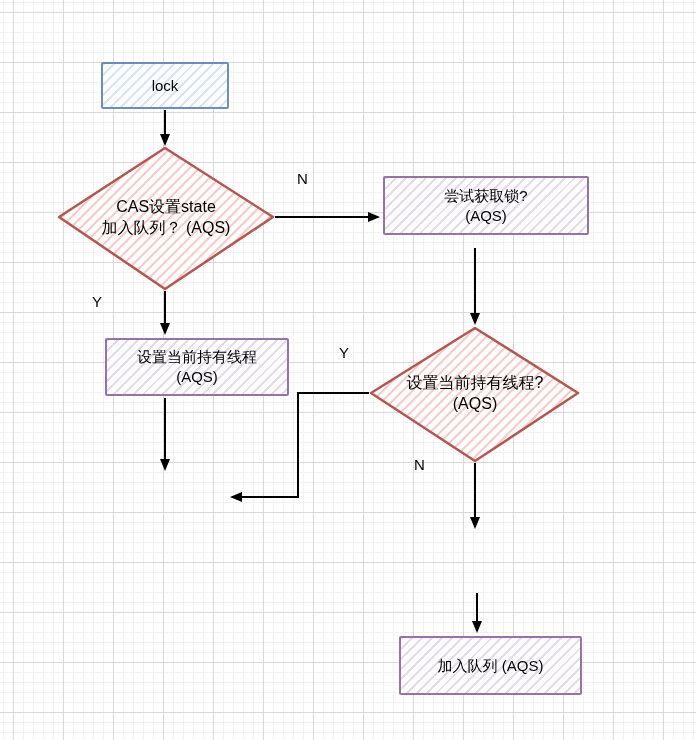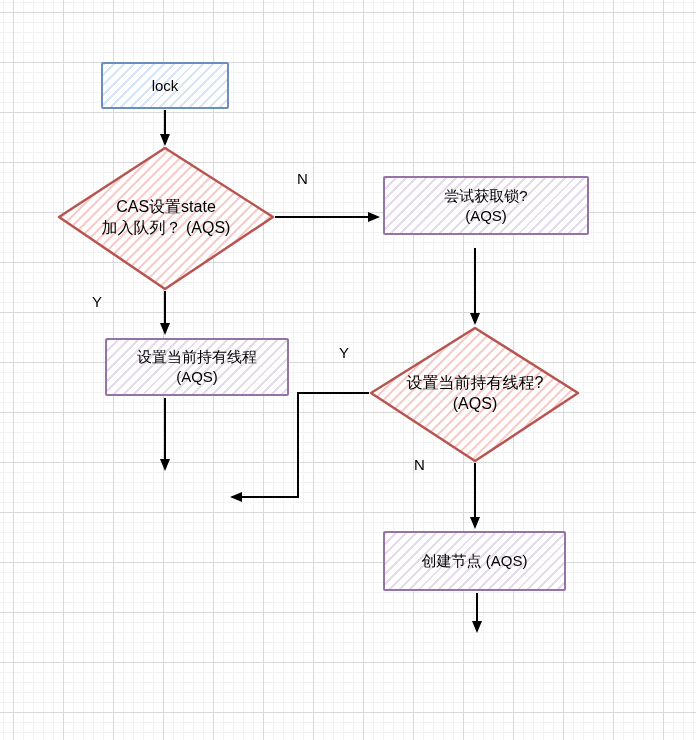--- a/index.html
+++ b/index.html
@@ -109,23 +109,23 @@
     <span>设置当前持有线程</span>
     <span>(AQS)</span>
   </div>
 
 
   <div class="diamond-label" style="left:370px; top:372px; width:210px;">
     <div>设置当前持有线程?</div>
     <div>(AQS)</div>
   </div>
 
-  <div class="node rect-purple" style="left:383px; top:531px; width:183px; height:60px;">
-    <span>创建节点 (AQS)</span>
+
+  <div class="node rect-purple" style="left:399px; top:636px; width:183px; height:59px;">
+    <span>加入队列 (AQS)</span>
   </div>
-
 
   <div class="edge-label" style="left:297px; top:170px;">N</div>
   <div class="edge-label" style="left:92px; top:293px;">Y</div>
   <div class="edge-label" style="left:339px; top:344px;">Y</div>
   <div class="edge-label" style="left:414px; top:456px;">N</div>
 
 </div>
 
 </body></html>

